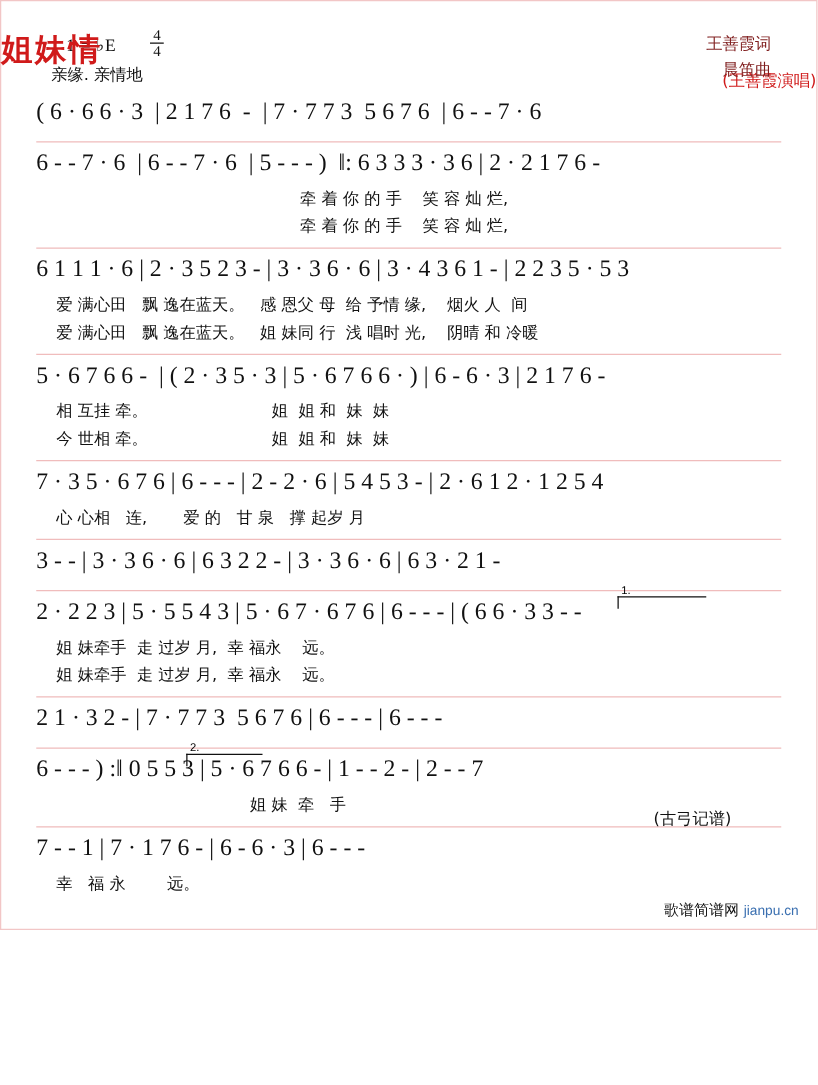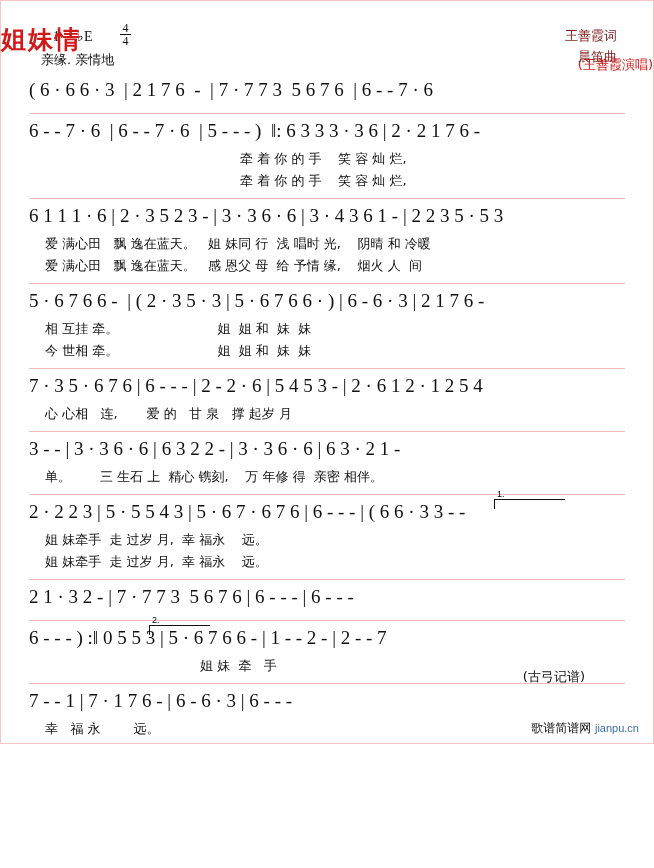--- a/index.html
+++ b/index.html
@@ -111,41 +111,40 @@
 
   <div class="row">
     <div class="notes">6 - - 7 · 6  | 6 - - 7 · 6  | 5 - - - )  ‖: 6 3 3 3 · 3 6 | 2 · 2 1 7 6 -</div>
     <div class="lyr" style="padding-left:195px;">牵 着 你 的 手    笑 容 灿 烂,</div>
     <div class="lyr" style="padding-left:195px;">牵 着 你 的 手    笑 容 灿 烂,</div>
     <div class="rule"></div>
   </div>
 
   <div class="row">
     <div class="notes">6 1 1 1 · 6 | 2 · 3 5 2 3 - | 3 · 3 6 · 6 | 3 · 4 3 6 1 - | 2 2 3 5 · 5 3</div>
+    <div class="lyr">爱 满心田   飘 逸在蓝天。   感 恩父 母  给 予情 缘,    烟火 人  间</div>
     <div class="lyr">爱 满心田   飘 逸在蓝天。   姐 妹同 行  浅 唱时 光,    阴晴 和 冷暖</div>
-    <div class="lyr">爱 满心田   飘 逸在蓝天。   感 恩父 母  给 予情 缘,    烟火 人  间</div>
     <div class="rule"></div>
   </div>
 
   <div class="row">
     <div class="notes">5 · 6 7 6 6 -  | ( 2 · 3 5 · 3 | 5 · 6 7 6 6 · ) | 6 - 6 · 3 | 2 1 7 6 -</div>
     <div class="lyr">相 互挂 牵。                        姐  姐 和  妹  妹</div>
     <div class="lyr">今 世相 牵。                        姐  姐 和  妹  妹</div>
     <div class="rule"></div>
   </div>
 
   <div class="row">
     <div class="notes">7 · 3 5 · 6 7 6 | 6 - - - | 2 - 2 · 6 | 5 4 5 3 - | 2 · 6 1 2 · 1 2 5 4</div>
     <div class="lyr">心 心相   连,       爱 的   甘 泉   撑 起岁 月</div>
     <div class="rule"></div>
   </div>
 
   <div class="row">
     <div class="notes">3 - - | 3 · 3 6 · 6 | 6 3 2 2 - | 3 · 3 6 · 6 | 6 3 · 2 1 -</div>
-    <div class="lyr">单。       三 生石 上  精心 镌刻,    万 年修 得  亲密 相伴。</div>
     <div class="rule"></div>
   </div>
 
   <div class="row">
     <div class="endbox" style="right:60px;top:-2px;width:70px;">
       <i>1.</i>
     </div>
     <div class="notes">2 · 2 2 3 | 5 · 5 5 4 3 | 5 · 6 7 · 6 7 6 | 6 - - - | ( 6 6 · 3 3 - -</div>
     <div class="lyr">姐 妹牵手  走 过岁 月,  幸 福永    远。</div>
     <div class="lyr">姐 妹牵手  走 过岁 月,  幸 福永    远。</div>

